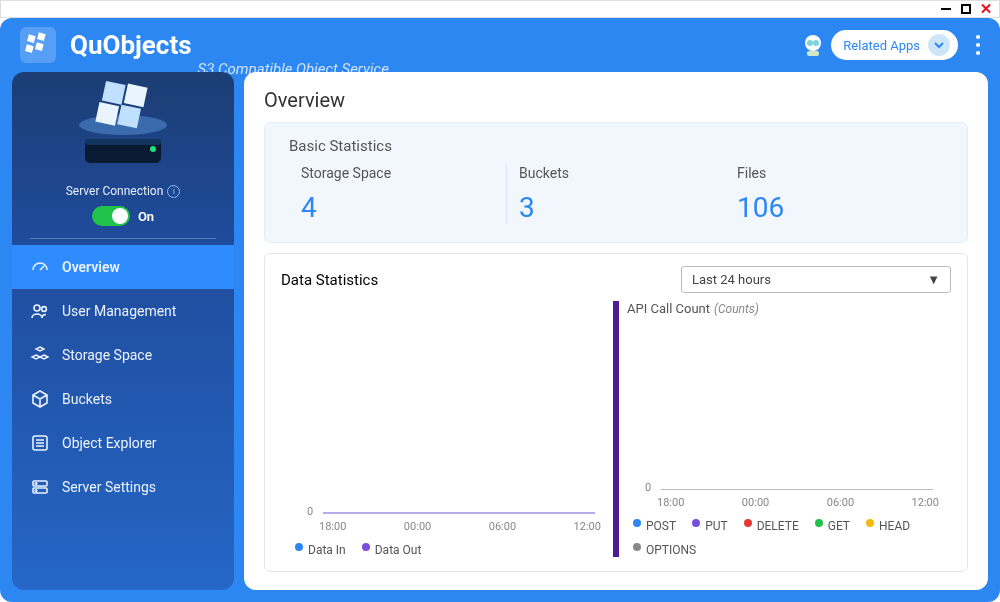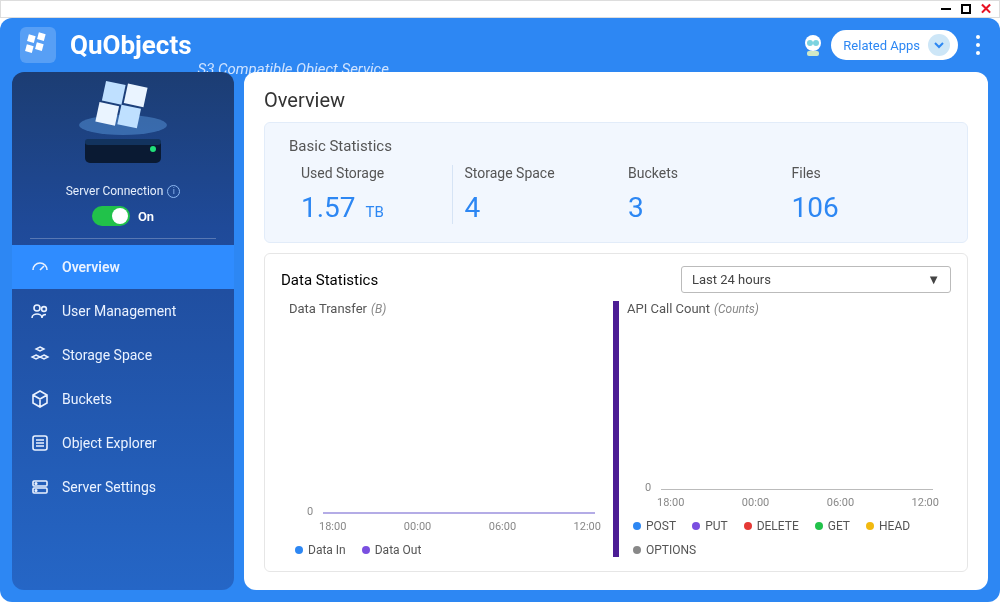--- a/index.html
+++ b/index.html
@@ -66,21 +66,21 @@
 .chart { flex:1; padding:0 8px; display:flex; flex-direction:column; position:relative;}
 .chart + .chart { border-left:6px solid #4c1d95; }
 .chart-title { font-size:13px; color:#555; }
 .chart-unit { font-style:italic; color:#888; font-size:12px; margin-left:4px;}
 .axis-zero { font-size:11px; color:#888; position:absolute; }
 .chart-body { flex:1; position:relative; }
 .axis-line { position:absolute; height:2px; background:#6a5acd; opacity:.5; }
 .axis-line.grey { background:#bbb; height:1px; opacity:1;}
 .xticks { display:flex; justify-content:space-between; font-size:11px; color:#888; padding:2px 4px 0 30px;}
 .legend { display:flex; flex-wrap:wrap; gap:10px 16px; font-size:12px; color:#555; margin-top:10px; padding-left:6px;}
-.legend span{display:flex;align-items:center;gap:5px;}
+.legend span{display:flex;align-items:flex-start;gap:5px;}
 .dot{width:8px;height:8px;border-radius:50%;display:inline-block;}
 </style>
 </head>
 <body>
 
 <div class="titlebar">
   <span class="tb-icon">
       <span class="tb-line"></span>
     </span>
   <span class="tb-icon">
@@ -214,27 +214,20 @@
       </div>
     </div>
 
     <div class="content">
       <div class="page-title">Overview</div>
 
       <div class="card-stats">
         <div class="card-title">Basic Statistics</div>
         <div class="stat-row">
           <div class="stat">
-            <div class="stat-label">Used Storage</div>
-            <div class="stat-value">
-                <span>1.57</span>
-                <span class="stat-unit">TB</span>
-              </div>
-          </div>
-          <div class="stat">
             <div class="stat-label">Storage Space</div>
             <div class="stat-value">
                 <span>4</span>
               </div>
           </div>
           <div class="stat">
             <div class="stat-label">Buckets</div>
             <div class="stat-value">
                 <span>3</span>
               </div>
@@ -252,21 +245,20 @@
         <div class="data-head">
           <div class="data-title">Data Statistics</div>
           <div class="range-select">
             <span>Last 24 hours</span>
             <span class="caret">▼</span>
           </div>
         </div>
 
         <div class="charts">
           <div class="chart">
-            <div class="chart-title"><span>Data Transfer</span><span class="chart-unit">(B)</span></div>
             <div class="chart-body">
               <span class="axis-zero" style="left:18px;bottom:0">0</span>
               <div class="axis-line" style="left:34px;right:10px;bottom:4px"></div>
             </div>
             <div class="xticks" id="xt1">
                 <span>18:00</span>
                 <span>00:00</span>
                 <span>06:00</span>
                 <span>12:00</span>
               </div>

